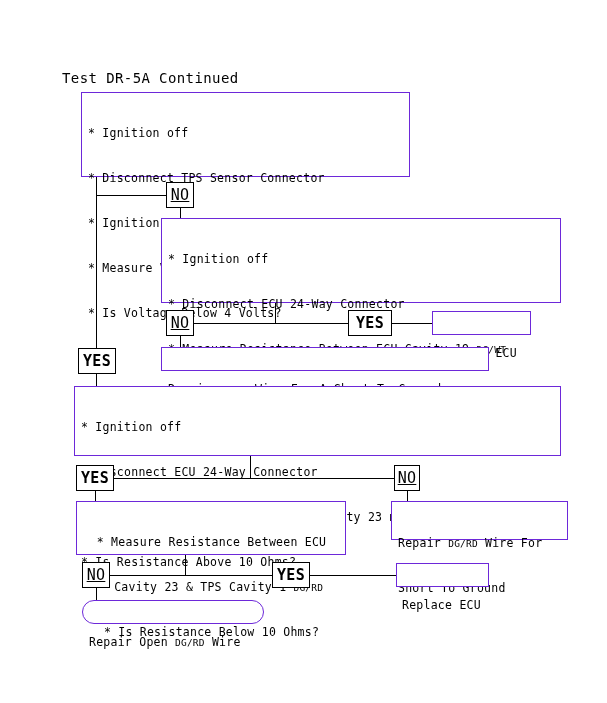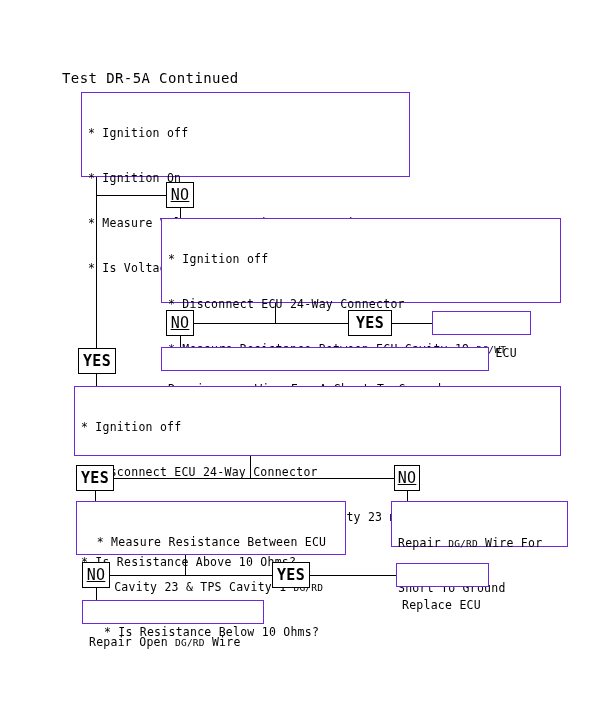--- a/index.html
+++ b/index.html
@@ -71,20 +71,21 @@
 </style>
 </head>
 <body>
 
 <div id="page">
 
   <div class="title" style="left:62px; top:71px;">Test DR-5A Continued</div>
 
   <div class="box" style="left:81px; top:92px; width:329px; height:85px;">
     <span class="line">* Ignition off</span>
+    <span class="line">* Disconnect TPS Sensor Connector</span>
     <span class="line">* Ignition On</span>
     <span class="line"><span>* Measure Voltage At Cavity 1 </span><span class="sc">DG/RD</span><span> Wire</span></span>
     <span class="line">* Is Voltage Below 4 Volts?</span>
   </div>
 
   <div class="ln ln-v" style="left:96px; top:177px; height:198px;"></div>
   <div class="ln ln-h" style="left:96px; top:195px; width:70px;"></div>
 
   <div class="label-box label-no" style="left:166px; top:182px; width:28px; height:26px;">NO</div>
   <div class="ln ln-v" style="left:180px; top:208px; height:10px;"></div>
@@ -134,35 +135,35 @@
 
   <div class="label-box label-no" style="left:394px; top:465px; width:26px; height:26px;">NO</div>
   <div class="ln ln-v" style="left:407px; top:491px; height:10px;"></div>
 
   <div class="box" style="left:76px; top:501px; width:270px; height:54px;text-align:center;">
     <span class="line">* Measure Resistance Between ECU</span>
     <span class="line"><span>  Cavity 23 &amp; TPS Cavity 1 </span><span class="sc">DG/RD</span></span>
     <span class="line">* Is Resistance Below 10 Ohms?</span>
   </div>
 
-  <div class="box" style="left:391px; top:501px; width:177px; height:46px; padding:4px 6px;">
+  <div class="box" style="left:391px; top:501px; width:177px; height:39px; padding:4px 6px;">
     <span class="line"><span>Repair </span><span class="sc">DG/RD</span><span> Wire For</span></span>
     <span class="line">Short To Ground</span>
   </div>
 
   <div class="ln ln-v" style="left:185px; top:555px; height:20px;"></div>
   <div class="ln ln-h" style="left:110px; top:575px; width:162px;"></div>
   <div class="ln ln-h" style="left:310px; top:575px; width:86px;"></div>
 
   <div class="label-box label-no" style="left:82px; top:562px; width:28px; height:26px;">NO</div>
   <div class="ln ln-v" style="left:96px; top:588px; height:12px;"></div>
 
   <div class="label-box label-yes" style="left:272px; top:562px; width:38px; height:26px;">YES</div>
 
   <div class="box" style="left:396px; top:563px; width:93px; height:24px; padding:4px 5px;">
     <span class="line">Replace ECU</span>
   </div>
 
-  <div class="box" style="left:82px; top:600px; width:182px; height:24px; padding:4px 6px;">
+  <div class="box" style="left:82px; top:600px; width:182px; height:24px; padding:4px 6px;border-radius:12px;">
     <span class="line"><span>Repair Open </span><span class="sc">DG/RD</span><span> Wire</span></span>
   </div>
 
 </div>
 
 </body></html>

